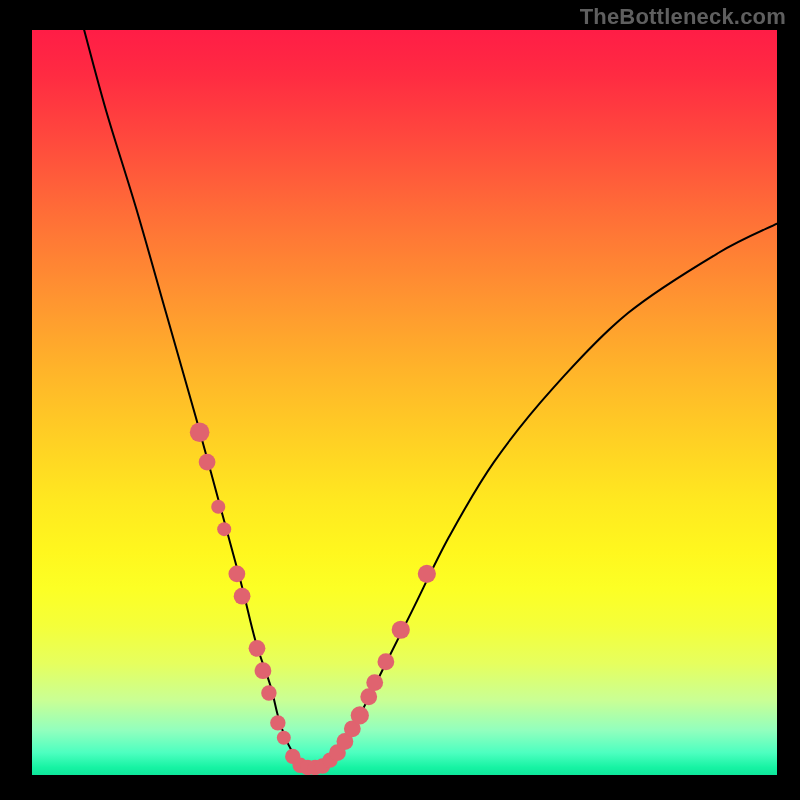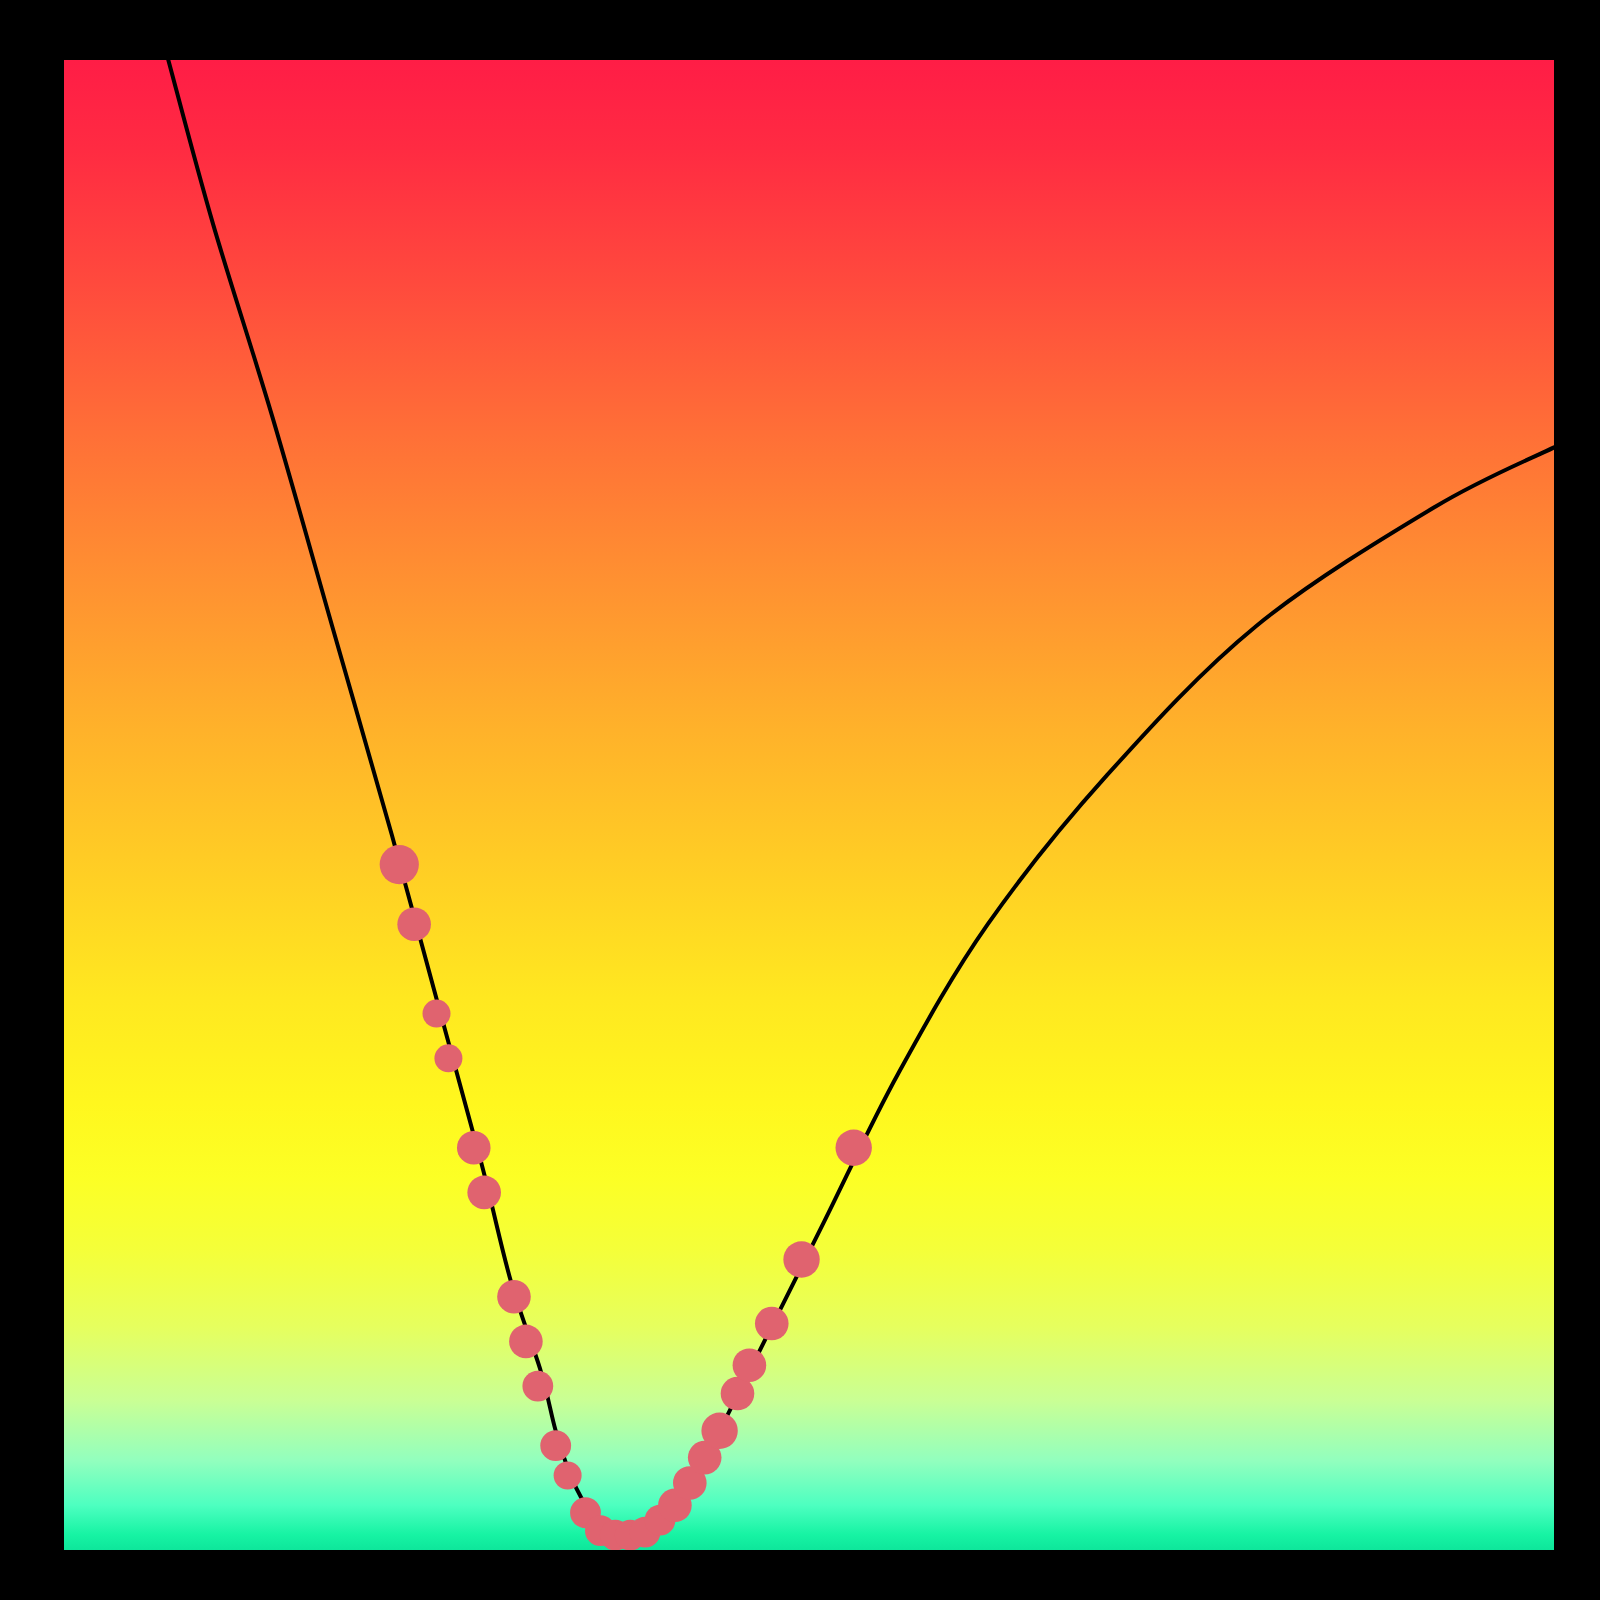--- a/index.html
+++ b/index.html
@@ -69,20 +69,21 @@
     top: 0;
     width: 100%;
     height: 100%;
   }
 </style>
 </head>
 <body>
 
 <div class="frame">
 
+  <div class="watermark">TheBottleneck.com</div>
 
   <div class="plot-area">
     <div class="gradient"></div>
 
     <svg class="curve" viewBox="0 0 745 745" preserveAspectRatio="none">
       <path id="curve-path" fill="none" stroke="#000000" stroke-width="2" stroke-linecap="round" stroke-linejoin="round" d="M 52.15 0.00 C 55.88 13.66, 65.81 52.15, 74.50 81.95 C 83.19 111.75, 94.37 145.27, 104.30 178.80 C 114.23 212.32, 124.17 248.33, 134.10 283.10 C 144.03 317.87, 155.21 356.36, 163.90 387.40 C 172.59 418.44, 178.80 442.03, 186.25 469.35 C 193.70 496.67, 202.39 527.71, 208.60 551.30 C 214.81 574.89, 218.53 593.52, 223.50 610.90 C 228.47 628.28, 234.68 643.18, 238.40 655.60 C 242.13 668.02, 243.37 676.71, 245.85 685.40 C 248.33 694.09, 250.82 701.54, 253.30 707.75 C 255.78 713.96, 258.27 718.30, 260.75 722.65 C 263.23 727.00, 265.72 731.34, 268.20 733.83 C 270.68 736.31, 273.17 736.93, 275.65 737.55 C 278.13 738.17, 280.62 737.80, 283.10 737.55 C 285.58 737.30, 288.07 737.30, 290.55 736.06 C 293.03 734.82, 294.27 733.58, 298.00 730.10 C 301.73 726.62, 307.93 722.65, 312.90 715.20 C 317.87 707.75, 321.59 697.82, 327.80 685.40 C 334.01 672.98, 341.46 658.08, 350.15 640.70 C 358.84 623.32, 368.77 603.45, 379.95 581.10 C 391.13 558.75, 403.54 531.43, 417.20 506.60 C 430.86 481.77, 444.52 456.93, 461.90 432.10 C 479.28 407.27, 499.15 382.43, 521.50 357.60 C 543.85 332.77, 568.68 305.45, 596.00 283.10 C 623.32 260.75, 660.57 238.40, 685.40 223.50 C 710.23 208.60, 735.07 198.67, 745.00 193.70"></path>
       <g id="markers-group">
           <circle cx="167.63" cy="402.30" r="9.80" fill="#e0636f"></circle>
           <circle cx="175.07" cy="432.10" r="8.40" fill="#e0636f"></circle>
           <circle cx="186.25" cy="476.80" r="7.00" fill="#e0636f"></circle>

